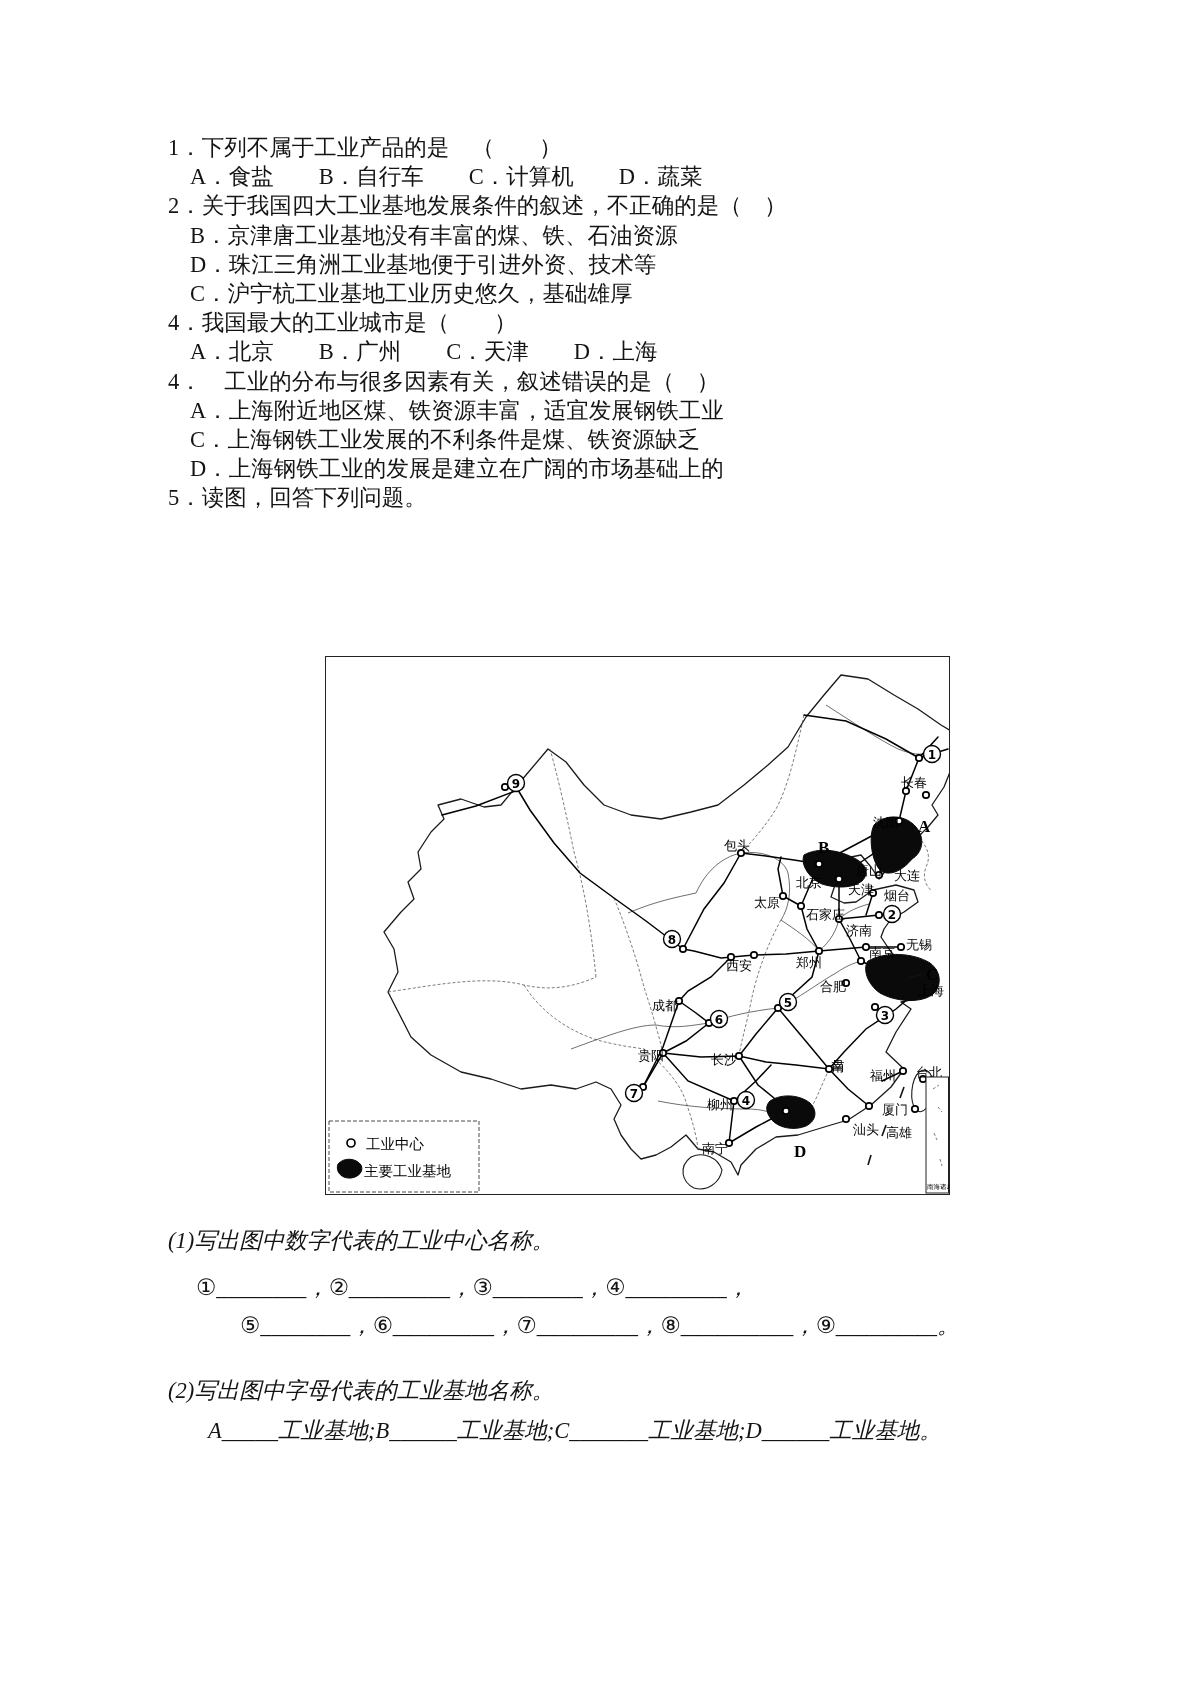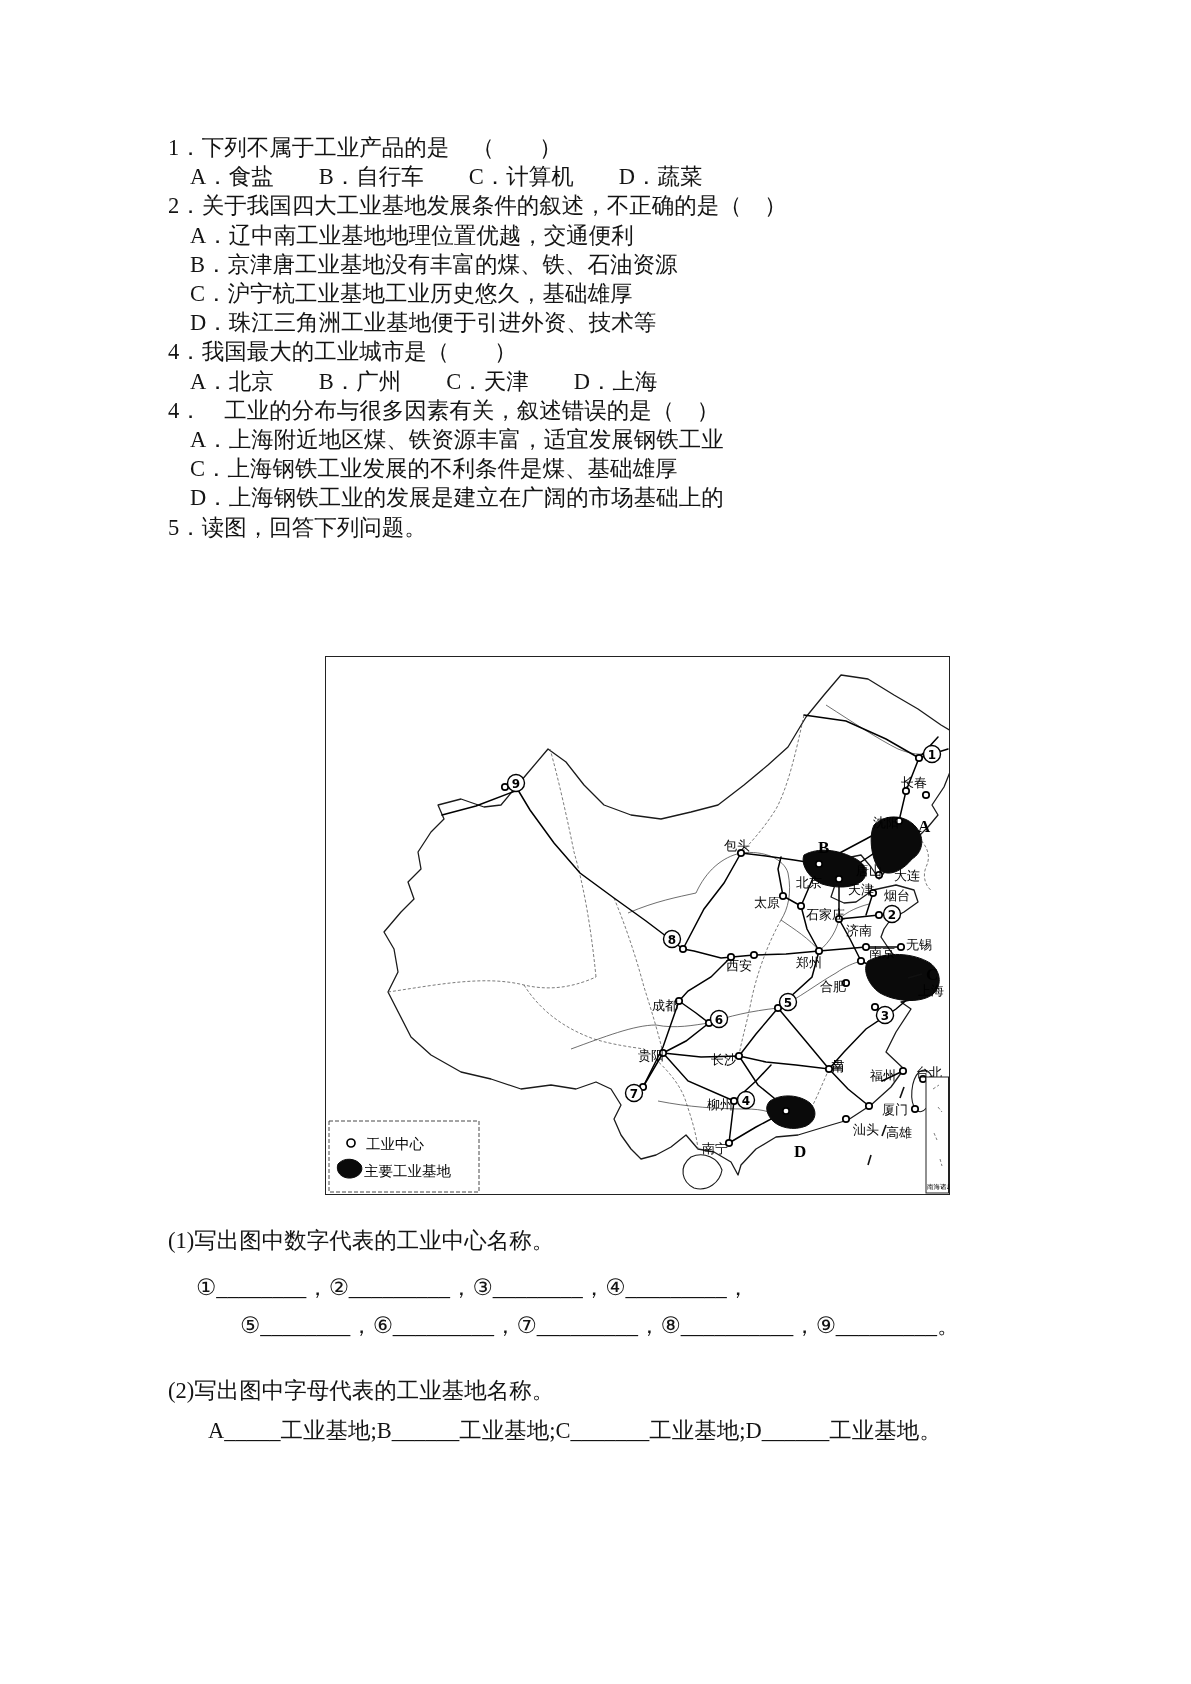--- a/index.html
+++ b/index.html
@@ -2,21 +2,21 @@
 <html><head>
 <meta charset="utf-8">
 <style>
   html,body{margin:0;padding:0;background:#e8e8e8;}
   .sheet{position:relative;width:1191px;height:1684px;background:#ffffff;margin:0 auto;
          font-family:"Liberation Serif","DejaVu Serif","DejaVu Sans",serif;color:#141414;overflow:hidden;}
   .qblock{position:absolute;left:168px;top:133px;width:900px;font-size:22.5px;line-height:29.2px;}
   .qline{white-space:pre;}
   .opt{padding-left:22px;}
   .map-frame{position:absolute;left:325px;top:656px;width:623px;height:537px;border:1.3px solid #222;background:#fff;}
-  .tline{position:absolute;font-size:22.5px;white-space:pre;}
+  .tline{position:absolute;font-size:22.5px;white-space:pre;font-style:italic;}
   
   .outline{fill:#ffffff;stroke:#1a1a1a;stroke-width:1.3;stroke-linejoin:round;}
   .isle{fill:#ffffff;stroke:#1a1a1a;stroke-width:1.1;}
   .prov{fill:none;stroke:#5a5a5a;stroke-width:0.8;stroke-dasharray:3 2;}
   .river{fill:none;stroke:#3d3d3d;stroke-width:0.75;}
   .rail{fill:none;stroke:#000;stroke-width:1.5;stroke-linecap:round;}
   .blob{fill:#0a0a0a;stroke:#0a0a0a;stroke-width:1;}
   .dot{fill:#fff;stroke:#000;stroke-width:1.7;}
   .lbl{font:13px "Liberation Serif","DejaVu Sans",serif;fill:#000;}
   .lbl-v{writing-mode:vertical-rl;text-orientation:upright;}
@@ -30,29 +30,28 @@
 </style>
 </head>
 <body>
 
 <div class="sheet">
 
   <div class="qblock">
     <div class="qline">1．下列不属于工业产品的是　（　　）</div>
     <div class="qline opt">A．食盐　　B．自行车　　C．计算机　　D．蔬菜</div>
     <div class="qline">2．关于我国四大工业基地发展条件的叙述，不正确的是（　）</div>
-    <div class="qline opt">A．辽中南工业基地地理位置优越，交通便利</div>
     <div class="qline opt">B．京津唐工业基地没有丰富的煤、铁、石油资源</div>
+    <div class="qline opt">D．珠江三角洲工业基地便于引进外资、技术等</div>
     <div class="qline opt">C．沪宁杭工业基地工业历史悠久，基础雄厚</div>
-    <div class="qline opt">D．珠江三角洲工业基地便于引进外资、技术等</div>
     <div class="qline">4．我国最大的工业城市是（　　）</div>
     <div class="qline opt">A．北京　　B．广州　　C．天津　　D．上海</div>
     <div class="qline">4．　工业的分布与很多因素有关，叙述错误的是（　）</div>
     <div class="qline opt">A．上海附近地区煤、铁资源丰富，适宜发展钢铁工业</div>
-    <div class="qline opt">C．上海钢铁工业发展的不利条件是煤、基础雄厚</div>
+    <div class="qline opt">C．上海钢铁工业发展的不利条件是煤、铁资源缺乏</div>
     <div class="qline opt">D．上海钢铁工业的发展是建立在广阔的市场基础上的</div>
     <div class="qline">5．读图，回答下列问题。</div>
   </div>
 
   <div class="map-frame">
     <svg width="623" height="537" viewBox="0 0 623 537" xmlns="http://www.w3.org/2000/svg">
 
       <g>
         <path class="outline" d="M515,18 L542,22 L568,38 L592,52 L615,68 L632,78 L628,105 L618,130 L606,148 L612,158 L602,170 L592,180 L583,192
           L570,201 L553,222 L545,210 L535,198 L525,200 L518,212 L510,225 L505,240 L518,246 L530,245 L547,233 L570,228 L588,233 L592,245 L578,255 L565,262 L558,272 L555,280 L565,295 L585,315 L602,328 L598,340 L575,345 L585,352 L570,375 L560,395 L578,412 L565,430 L545,448 L522,463 L505,468 L472,478 L450,480 L430,492 L415,508 L412,518 L405,505 L388,495 L372,492

